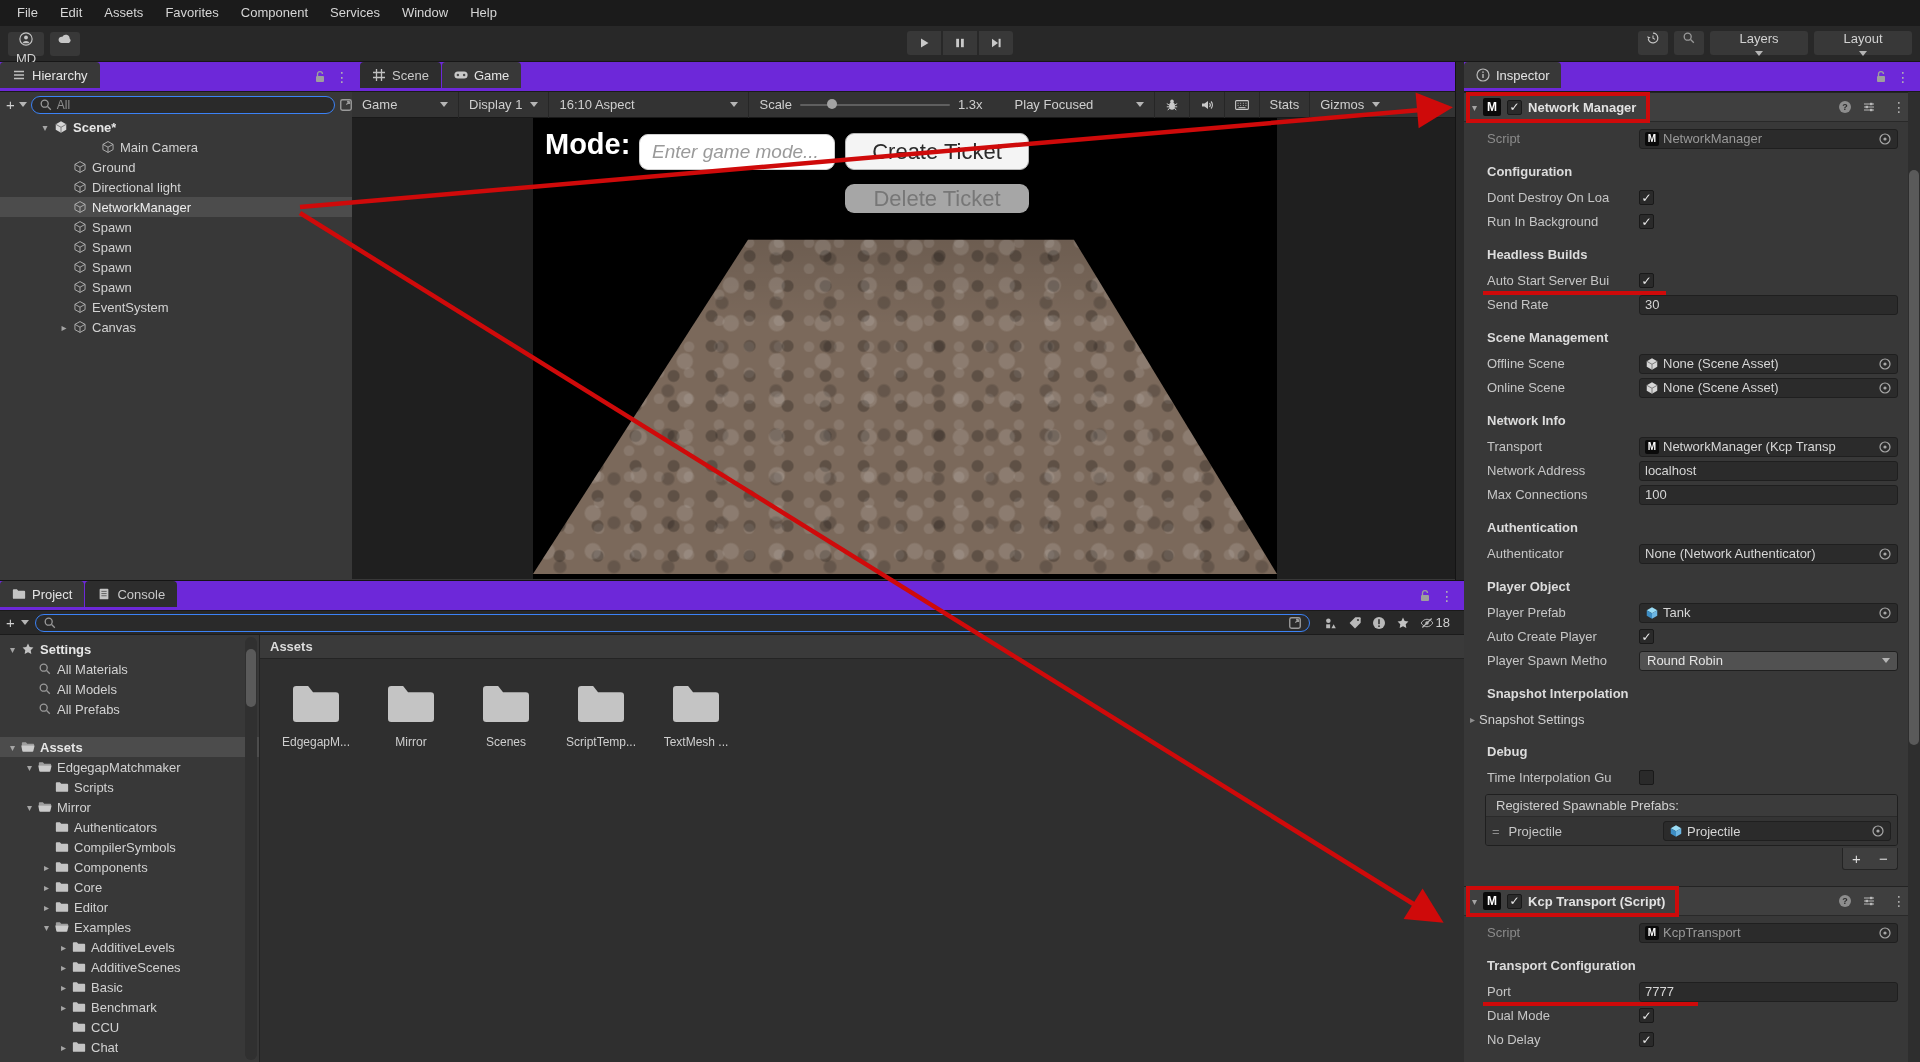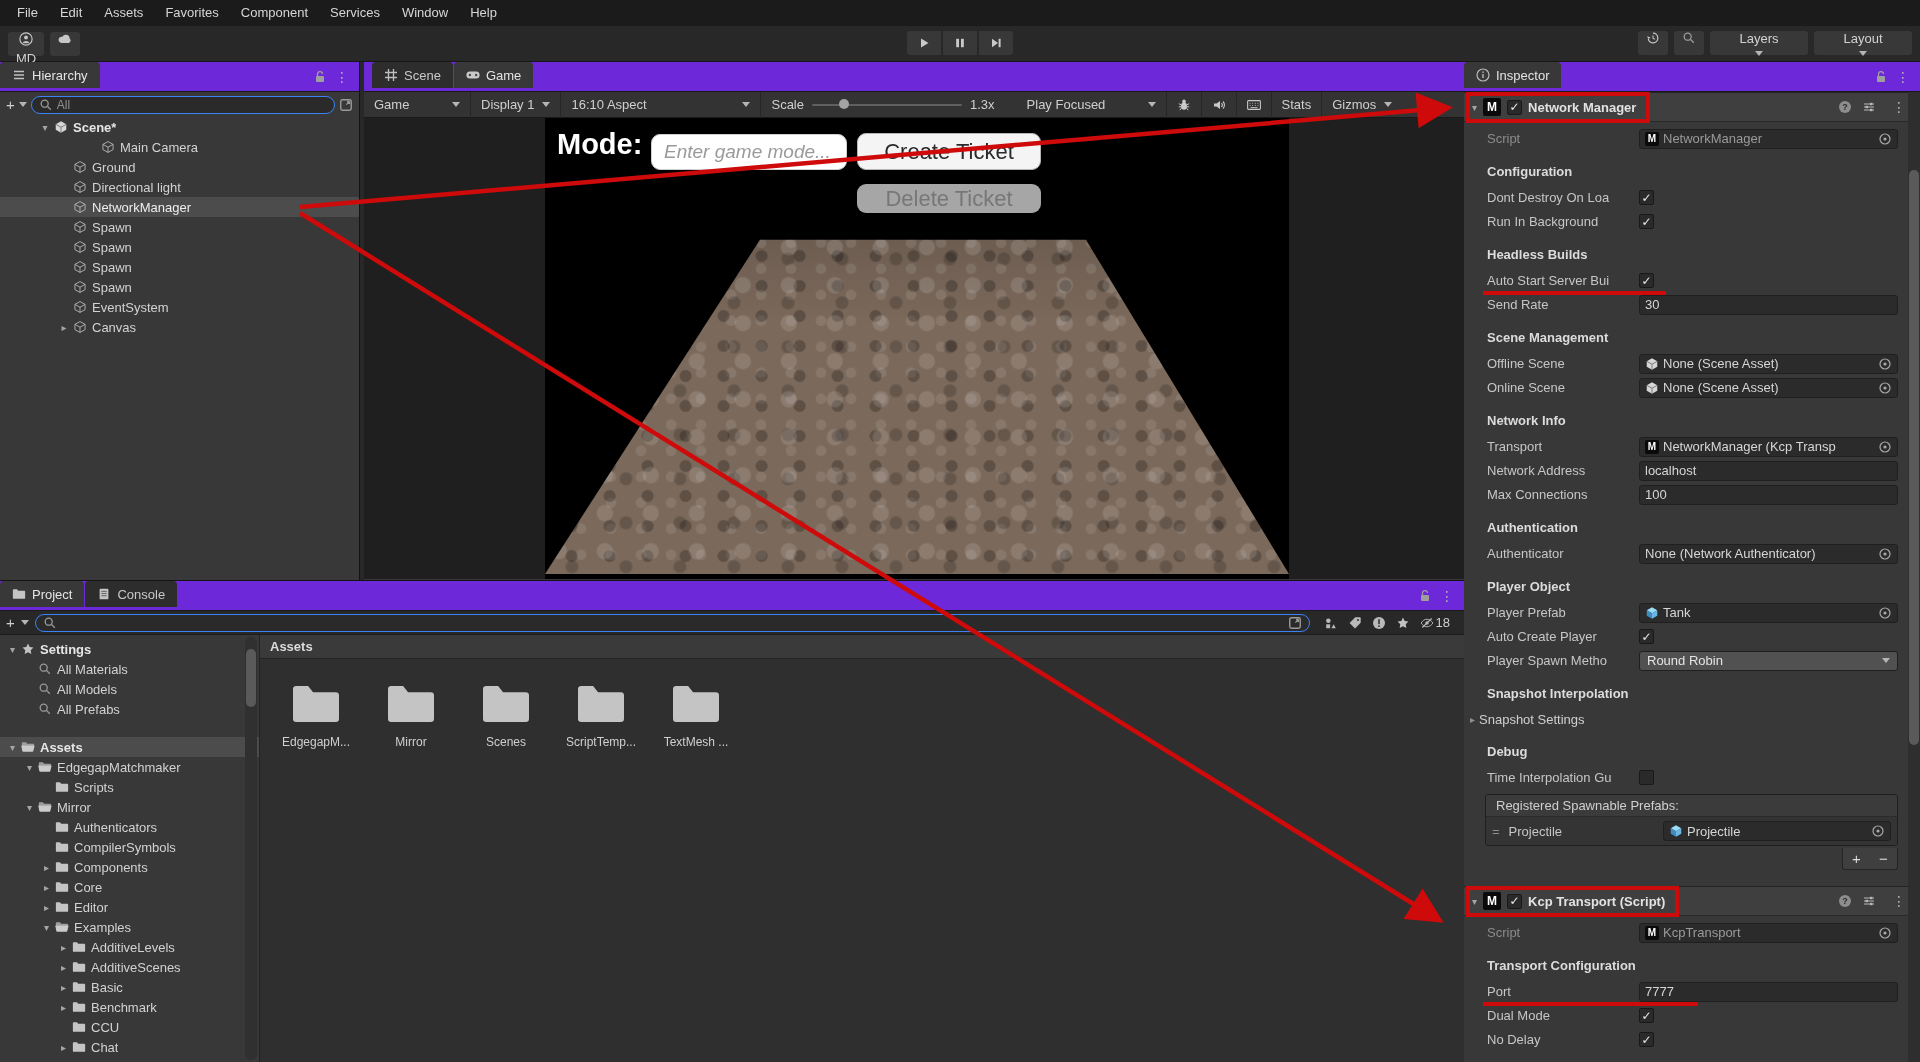--- a/index.html
+++ b/index.html
@@ -35,21 +35,21 @@
   .search-field{flex:1;height:18px;background:#2a2a2a;border:1px solid #3b82f6;border-radius:9px;display:flex;align-items:center;gap:4px;padding:0 7px;color:#8f8f8f;font-size:12px;min-width:0;}
   .trow{height:20px;display:flex;align-items:center;color:#d2d2d2;white-space:nowrap;}
   .trow.sel{background:#4c4c4c;color:#eee;}
   .trow .exp{width:14px;text-align:center;color:#a5a5a5;font-size:10px;flex:none;}
   .trow .ic{width:18px;}
   .trow .tl{margin-left:3px;overflow:hidden;text-overflow:ellipsis;}
   .trow .tl.bold{font-weight:bold;color:#e6e6e6;}
   .red-box-label{position:relative;}
   .red-box-label::after{content:"";position:absolute;inset:-4px -8px -5px -10px;border:3.5px solid var(--red);pointer-events:none;}
   
-  #viewport{left:364px;top:62px;width:1104px;height:518px;border-right:1px solid #141414;}
+  #viewport{left:352px;top:62px;width:1104px;height:518px;border-right:1px solid #141414;}
   #gtoolbar{height:26px;background:#333;display:flex;align-items:center;border-bottom:1px solid #191919;color:#cfcfcf;}
   .gt-item{height:26px;display:flex;align-items:center;gap:8px;padding:0 10px;border-right:1px solid #262626;}
   #gamearea{position:relative;height:461px;background:#1f1f1f;overflow:hidden;}
   #gameblack{position:absolute;left:181px;top:0;width:744px;height:461px;background:#000;overflow:hidden;}
   #terrain{position:absolute;inset:0;background-color:#7b695b;
     background-image:
       radial-gradient(circle at 30% 40%, rgba(255,255,255,.13) 0 18%, transparent 23%),
       radial-gradient(circle at 70% 60%, rgba(0,0,0,.24) 0 16%, transparent 21%),
       radial-gradient(circle at 50% 20%, rgba(0,0,0,.18) 0 12%, transparent 17%),
       radial-gradient(circle at 20% 80%, rgba(255,255,255,.10) 0 14%, transparent 19%),

